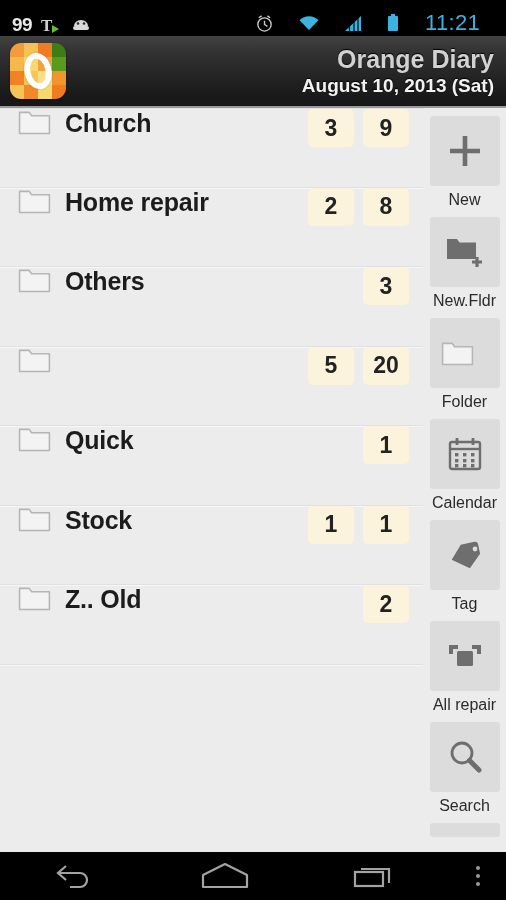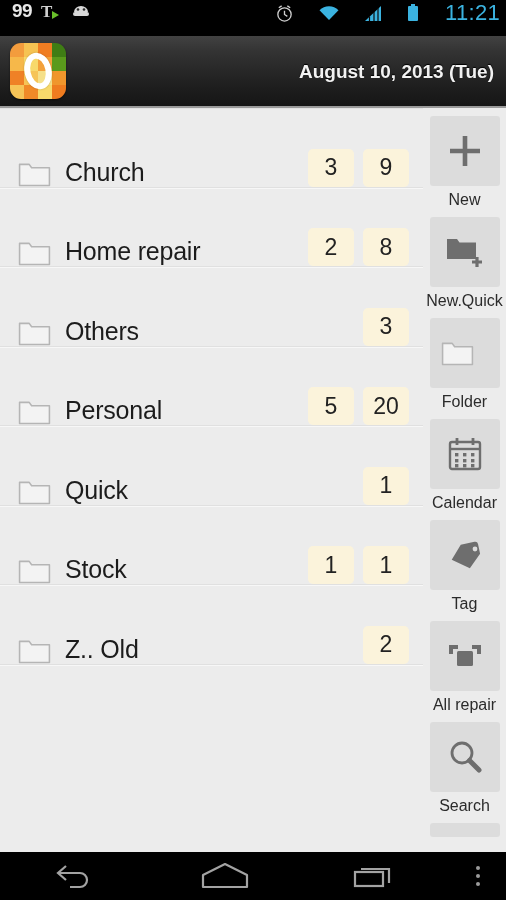--- a/index.html
+++ b/index.html
@@ -6,22 +6,22 @@
   html,body{ background:#000; }
   body{
     width:506px; height:900px; position:relative; overflow:hidden;
     font-family:"Liberation Sans", sans-serif;
     -webkit-font-smoothing:antialiased;
   }
   #app{ width:506px; height:900px; position:relative; background:#ececec; }
 
   
   .statusbar{
-    height:36px; background:#000; display:flex; align-items:flex-start;
-    padding:0 6px 0 12px; position:relative;
+    height:36px; background:#000; display:flex; align-items:flex-end;
+    padding:0 26px 0 12px; position:relative;
   }
   .sb-left{ display:flex; align-items:center; gap:9px; }
   .sb-right{ display:flex; align-items:center; gap:24px; margin-left:auto; }
   .sb-99{ color:#e8e8e8; font-size:19px; font-weight:bold; letter-spacing:-.5px; }
   .sb-t{ position:relative; width:20px; height:20px; }
   .sb-clock{ width:19px; height:19px; }
   .sb-time{ color:#3bb3e0; font-size:22px; font-weight:400; letter-spacing:.3px; margin-left:2px; }
 
   
   .appbar{
@@ -45,23 +45,24 @@
   .titles{ margin-left:auto; text-align:right; padding-right:12px; line-height:1.12; }
   .title{ color:#d2d2d2; font-size:25px; font-weight:bold; text-shadow:0 -1px 1px #000; }
   .subtitle{ color:#f2f2f2; font-size:19px; font-weight:bold; text-shadow:0 -1px 1px #000; margin-top:2px;}
 
   
   .content{ position:absolute; top:108px; left:0; right:0; bottom:48px; display:flex; background:#ececec; }
 
   
   .list{ width:423px; flex:none; overflow:hidden; position:relative; }
   .row{
-    height:79.5px; display:flex; align-items:flex-end; padding:0 14px 0 18px;
+    height:79.5px; display:flex; align-items:flex-start; padding:0 14px 0 18px;
     border-bottom:1px solid #e0e0e0; box-shadow:0 1px 0 #f7f7f7;
     position:relative;
+    font-weight:bold;
   }
   .row:first-child{ border-top:1px solid #e2e2e2; }
   .folder-ic{ width:33px; height:26px; flex:none; margin-right:14px; }
   .row-label{ font-size:25px; color:#1c1c1c; letter-spacing:-.2px; white-space:nowrap; }
   .badges{ margin-left:auto; display:flex; gap:9px; }
   .badge{
     min-width:46px; height:38px; border-radius:5px; background:#fbf3db;
     display:flex; align-items:center; justify-content:center;
     font-size:23px; color:#222; padding:0 8px;
   }
@@ -159,21 +160,22 @@
           <div style="background:#f5e08a"></div>
           <div style="background:#f0962c"></div>
         <div style="background:#f6c457"></div>
           <div style="background:#f08a28"></div>
           <div style="background:#f7d96b"></div>
           <div style="background:#ef7c1f"></div>
       </div>
       <div class="logo-o"></div>
     </div>
     <div class="titles">
-      <div class="subtitle">August 10, 2013 (Tue)</div>
+      <div class="title">Orange Diary</div>
+      <div class="subtitle">August 10, 2013 (Sat)</div>
     </div>
   </div>
 
   <div class="content">
 
     <div class="list" id="folder-list">
         <div class="row">
           <svg class="folder-ic" viewBox="0 0 34 27">
         <path d="M1.5 25.5 V3.5 h10 l2.5 3.5 H32.5 v18.5 Z" fill="#f3f3f3" stroke="#b5b5b5" stroke-width="1.6" stroke-linejoin="round"></path>
       </svg>
@@ -199,21 +201,20 @@
       </svg>
           <span class="row-label">Others</span>
           <span class="badges">
             <span class="badge">3</span>
           </span>
         </div>
         <div class="row">
           <svg class="folder-ic" viewBox="0 0 34 27">
         <path d="M1.5 25.5 V3.5 h10 l2.5 3.5 H32.5 v18.5 Z" fill="#f3f3f3" stroke="#b5b5b5" stroke-width="1.6" stroke-linejoin="round"></path>
       </svg>
-          <span class="row-label">Personal</span>
           <span class="badges">
             <span class="badge">5</span>
             <span class="badge">20</span>
           </span>
         </div>
         <div class="row">
           <svg class="folder-ic" viewBox="0 0 34 27">
         <path d="M1.5 25.5 V3.5 h10 l2.5 3.5 H32.5 v18.5 Z" fill="#f3f3f3" stroke="#b5b5b5" stroke-width="1.6" stroke-linejoin="round"></path>
       </svg>
           <span class="row-label">Quick</span>
@@ -251,21 +252,21 @@
           </span>
           <span class="tool-label">New</span>
         </div>
         <div class="tool">
           <span class="tool-tile">
             <svg width="42" height="38" viewBox="0 0 42 38">
         <path d="M3 26 V6 h10 l2.5 3.5 H32 V26 Z" fill="#6e6e6e"></path>
         <path d="M33 24 v10 M28 29 h10" stroke="#6e6e6e" stroke-width="3.2"></path>
       </svg>
           </span>
-          <span class="tool-label">New.Quick</span>
+          <span class="tool-label">New.Fldr</span>
         </div>
         <div class="tool">
           <span class="tool-tile">
             <svg class="folder-ic" viewBox="0 0 34 27">
         <path d="M1.5 25.5 V3.5 h10 l2.5 3.5 H32.5 v18.5 Z" fill="#f3f3f3" stroke="#b5b5b5" stroke-width="1.6" stroke-linejoin="round"></path>
       </svg>
           </span>
           <span class="tool-label">Folder</span>
         </div>
         <div class="tool">

